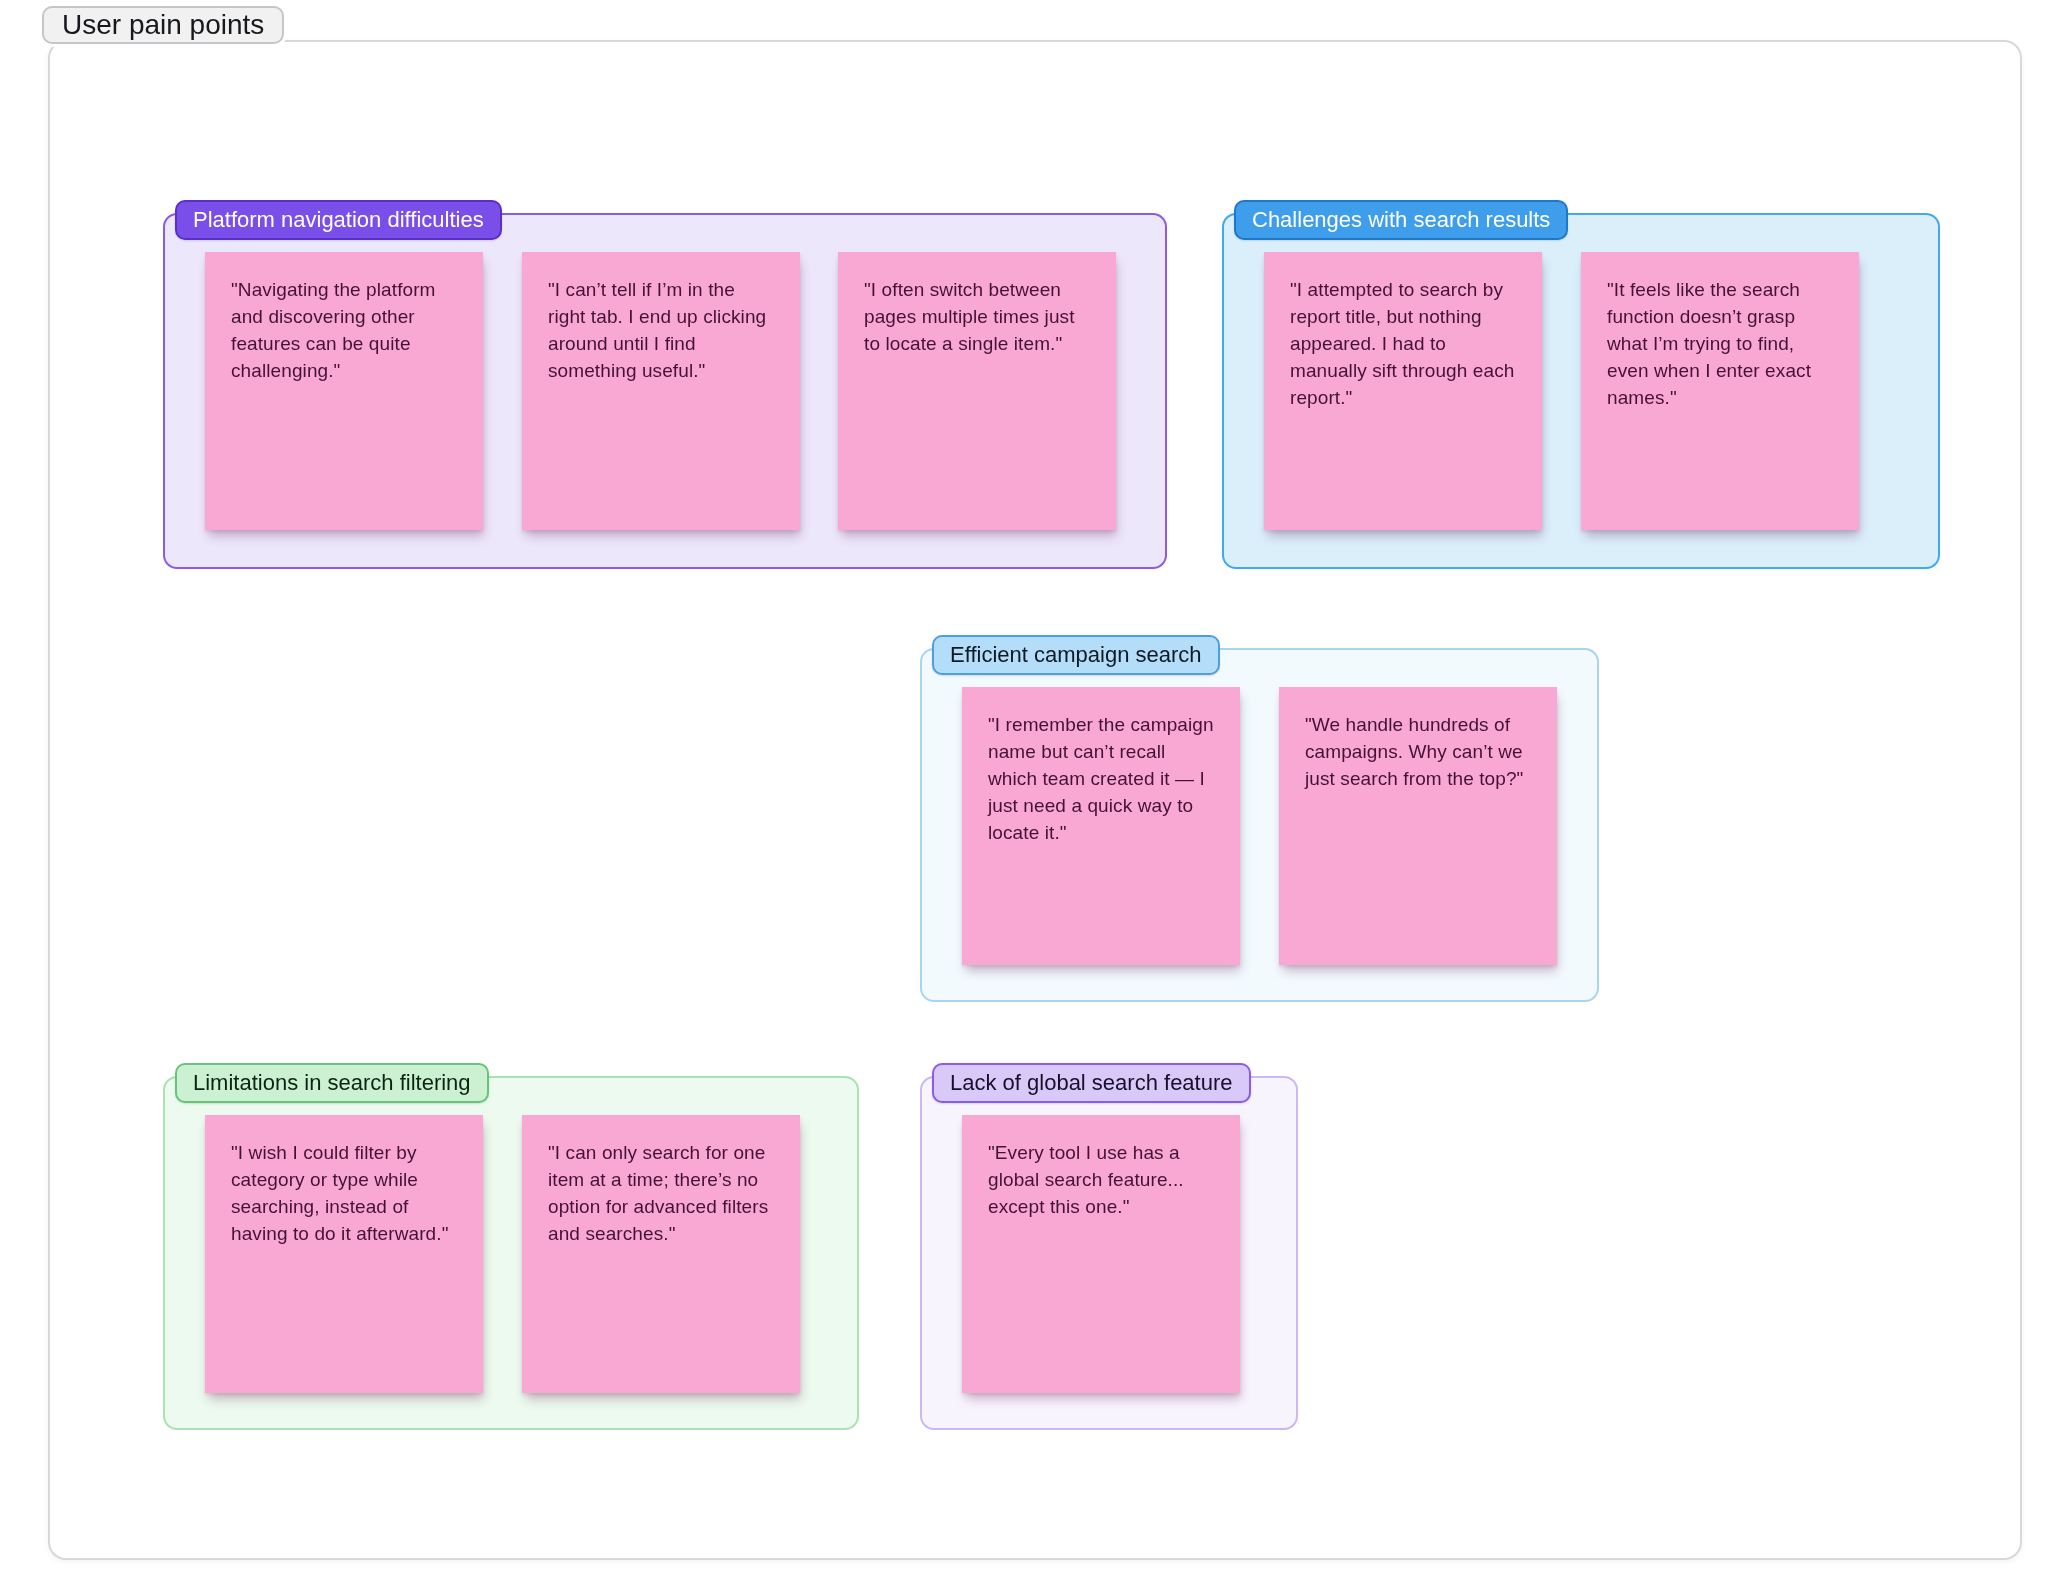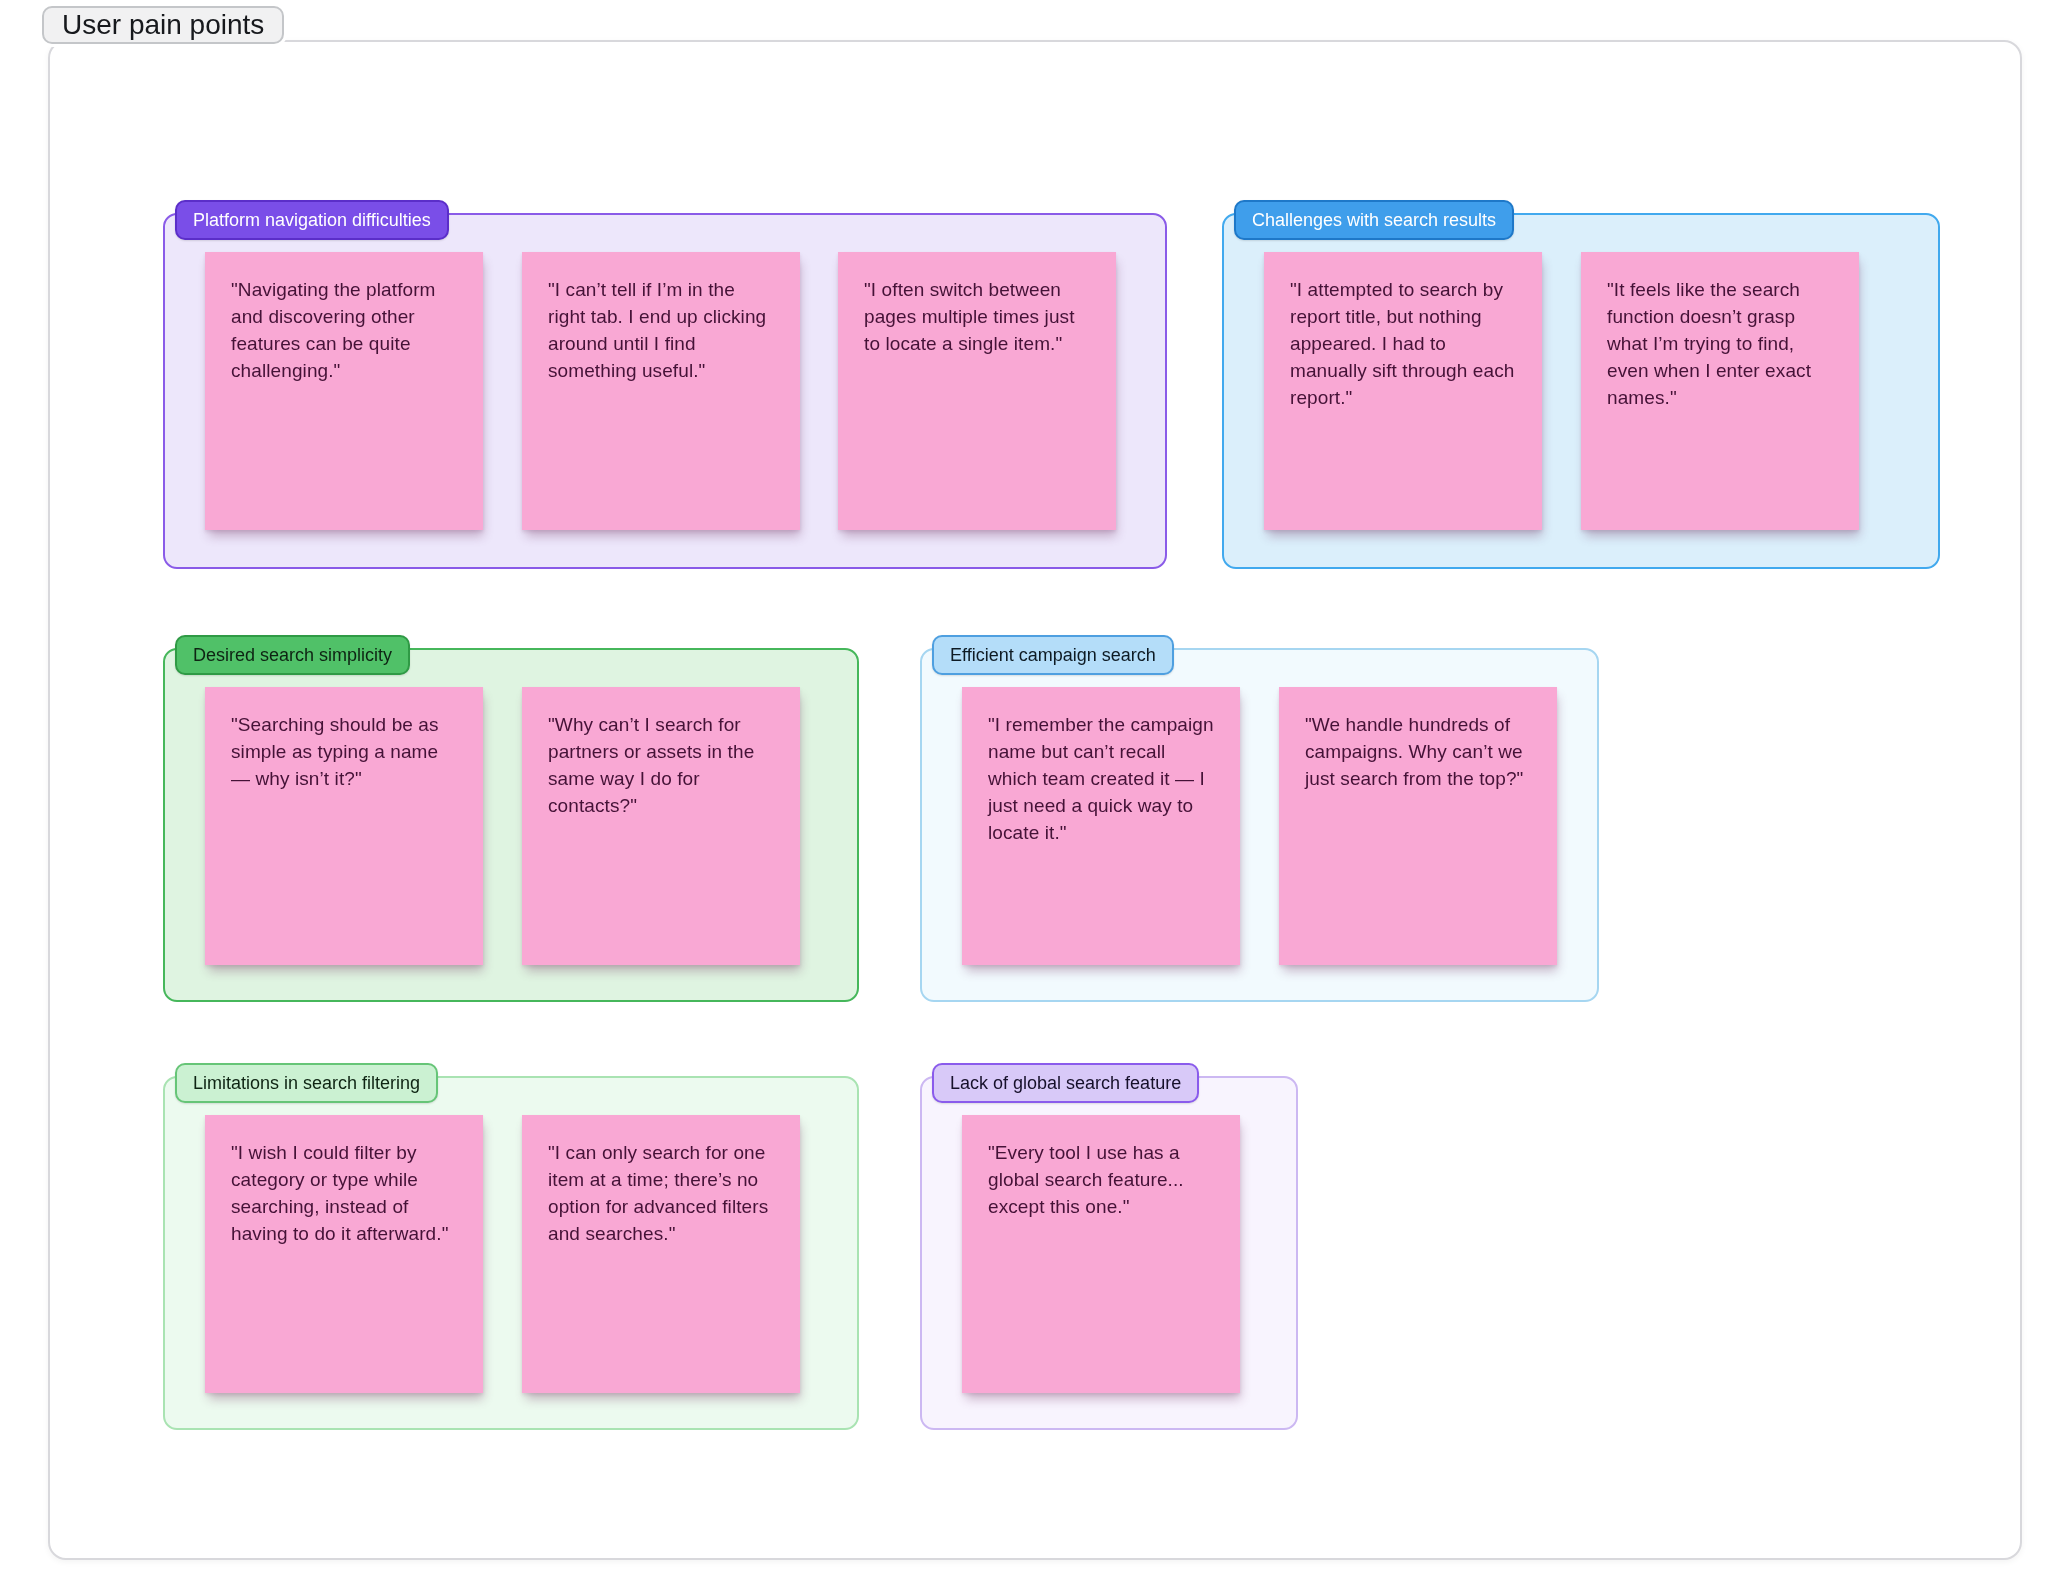--- a/index.html
+++ b/index.html
@@ -26,21 +26,21 @@
   .g1{left:113px;top:171px;width:1000px;height:352px;}
   .g2{left:1172px;top:171px;width:666px;height:352px;padding-left:48px;}
   .g3{left:113px;top:606px;width:692px;height:350px;}
   .g4{left:870px;top:606px;width:675px;height:350px;border-width:2px;}
   .g5{left:113px;top:1034px;width:692px;height:350px;border-width:2px;}
   .g6{left:870px;top:1034px;width:374px;height:350px;border-width:2px;}
   .pill{
     position:absolute;left:10px;top:-15px;height:36px;
     display:flex;align-items:center;padding:0 16px;
     border:2px solid transparent;border-radius:10px;
-    font-size:18px;font-weight:500;white-space:nowrap;
+    font-size:22px;font-weight:500;white-space:nowrap;
     box-shadow:0 1px 2px rgba(0,0,0,.12);
   }
   .note{
     position:absolute;top:37px;width:278px;height:278px;
     box-shadow:2px 8px 10px -2px rgba(110,45,90,.32),0 2px 3px rgba(110,45,90,.12);
   }
   .note .note-text{
     padding:24px 26px 0 26px;font-size:19px;line-height:27px;font-weight:400;
     letter-spacing:.1px;
   }
@@ -69,29 +69,20 @@
   <section class="group g2" style="background: rgb(219, 239, 251); border-color: rgb(65, 169, 238);">
     <div class="pill" style="background: rgb(63, 158, 235); border-color: rgb(30, 120, 200); color: rgb(255, 255, 255);">Challenges with search results</div>
     <div class="note pos1" style="background: rgb(249, 168, 212); color: rgb(69, 18, 55);">
         <div class="note-text">"I attempted to search by report title, but nothing appeared. I had to manually sift through each report."</div>
       </div>
     <div class="note pos2" style="background: rgb(249, 168, 212); color: rgb(69, 18, 55);">
         <div class="note-text">"It feels like the search function doesn’t grasp what I’m trying to find, even when I enter exact names."</div>
       </div>
   </section>
 
-  <section class="group g3" style="background: rgb(223, 244, 225); border-color: rgb(70, 183, 91);">
-    <div class="pill" style="background: rgb(80, 193, 104); border-color: rgb(47, 154, 69); color: rgb(14, 36, 19);">Desired search simplicity</div>
-    <div class="note pos1" style="background: rgb(249, 168, 212); color: rgb(69, 18, 55);">
-        <div class="note-text">"Searching should be as simple as typing a name — why isn’t it?"</div>
-      </div>
-    <div class="note pos2" style="background: rgb(249, 168, 212); color: rgb(69, 18, 55);">
-        <div class="note-text">"Why can’t I search for partners or assets in the same way I do for contacts?"</div>
-      </div>
-  </section>
 
   <section class="group g4" style="background: rgb(242, 250, 254); border-color: rgb(166, 214, 241);">
     <div class="pill" style="background: rgb(180, 221, 249); border-color: rgb(78, 159, 224); color: rgb(14, 27, 36);">Efficient campaign search</div>
     <div class="note pos1" style="background: rgb(249, 168, 212); color: rgb(69, 18, 55);">
         <div class="note-text">"I remember the campaign name but can’t recall which team created it — I just need a quick way to locate it."</div>
       </div>
     <div class="note pos2" style="background: rgb(249, 168, 212); color: rgb(69, 18, 55);">
         <div class="note-text">"We handle hundreds of campaigns. Why can’t we just search from the top?"</div>
       </div>
   </section>

